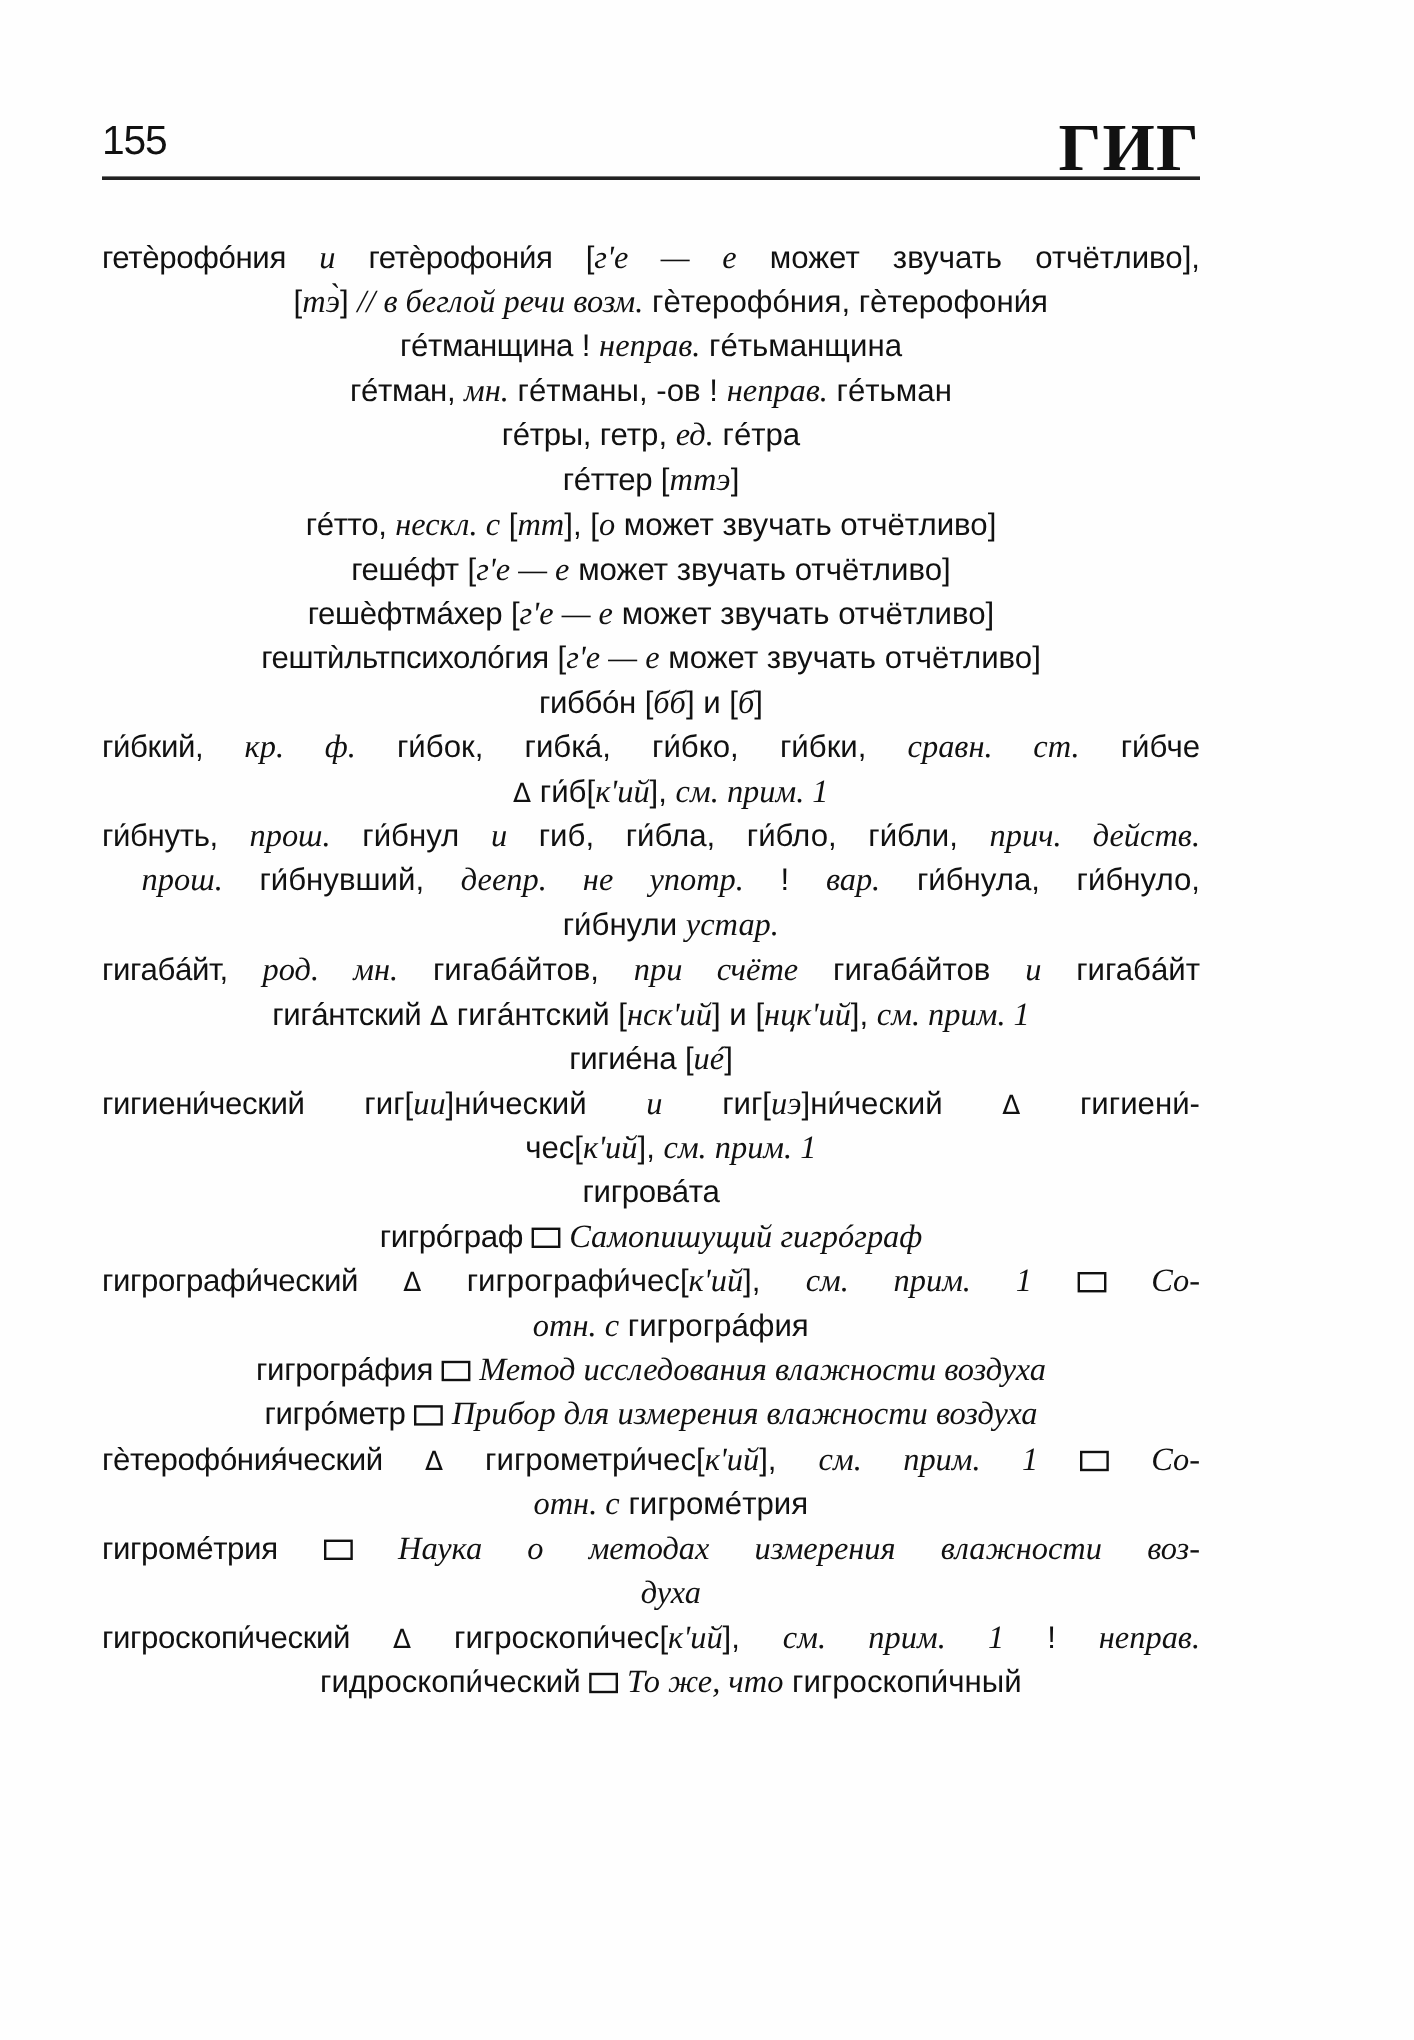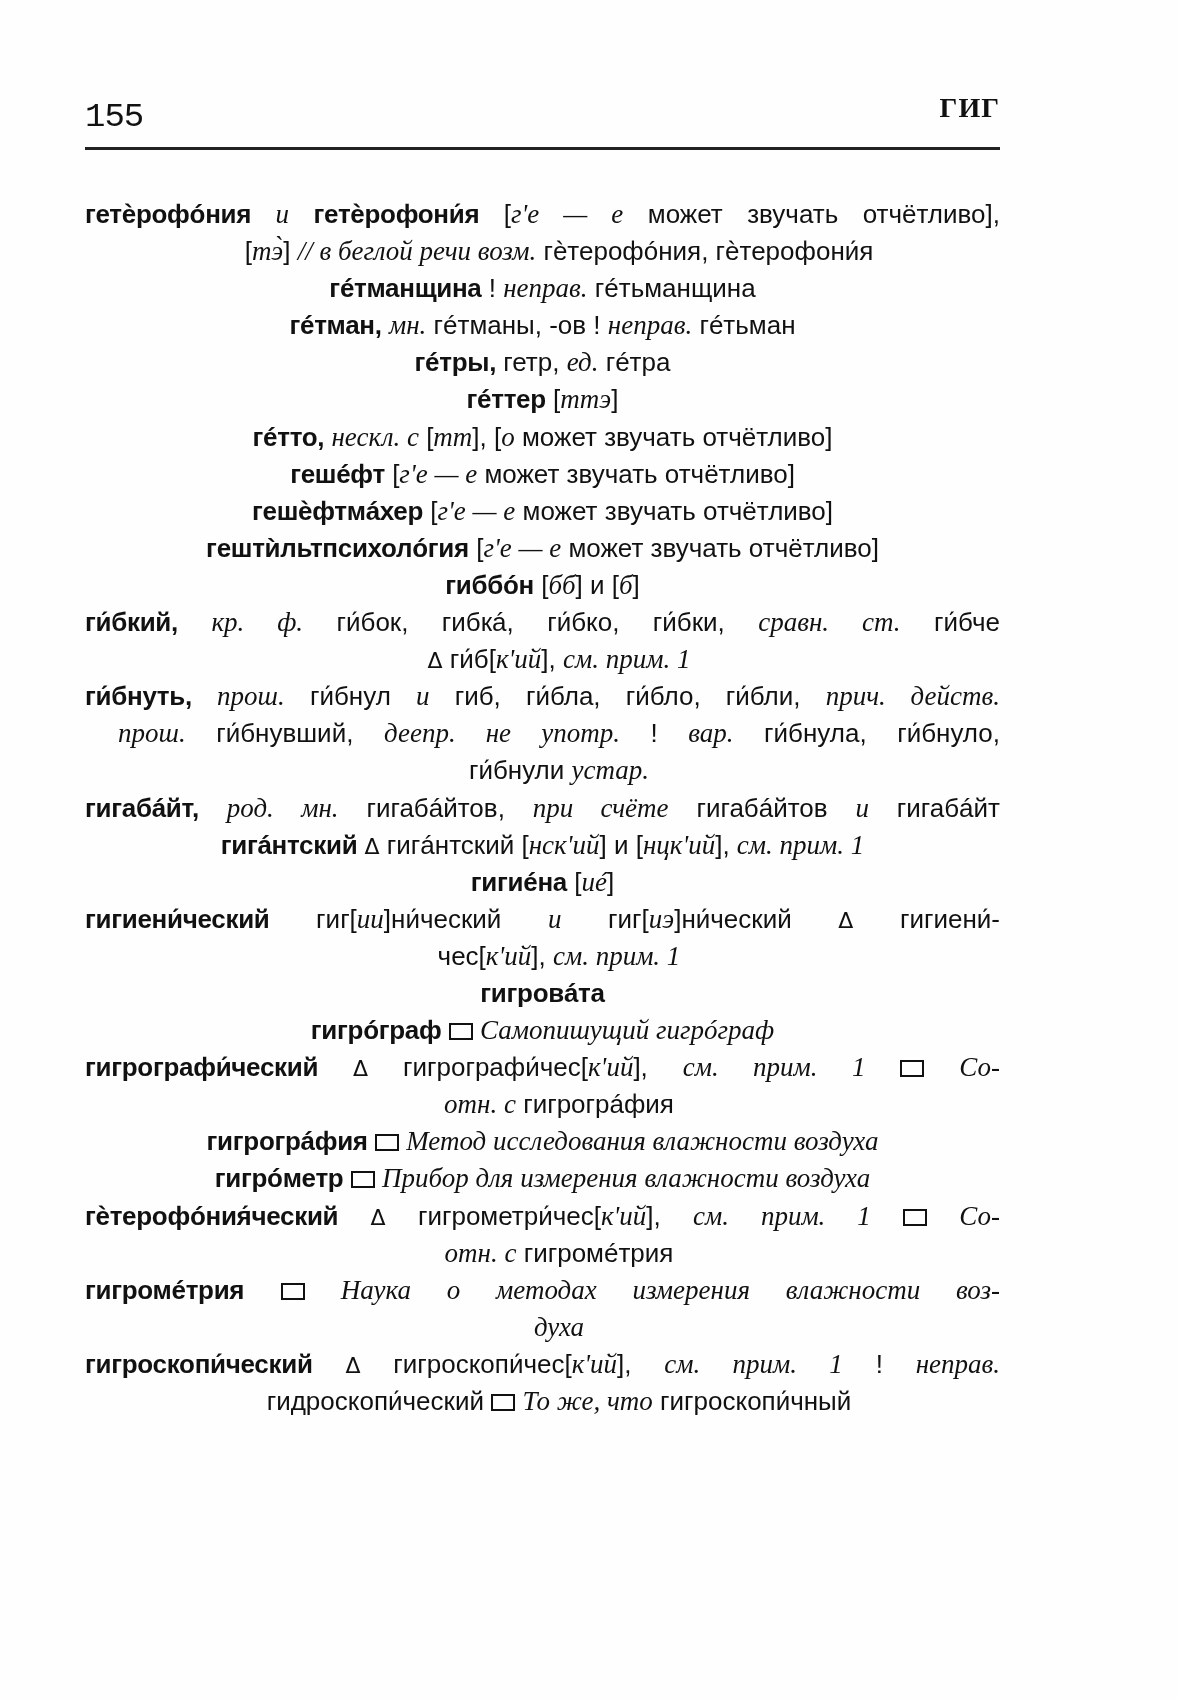--- a/index.html
+++ b/index.html
@@ -1,26 +1,26 @@
 <!DOCTYPE html>
 <html><head>
 <meta charset="utf-8">
 <style>
   html, body { margin:0; padding:0; background:#fefefe; }
   body { width:1178px; height:1700px; position:relative; overflow:hidden; color:#111; }
   .page { position:absolute; left:0; top:0; width:1178px; height:1700px; }
   .header { position:absolute; left:85px; top:92px; width:915px; height:56px; }
-  .pagenum { position:absolute; left:0; top:6px; font-family:Liberation Mono, monospace; font-size:34px; letter-spacing:-1px; }
-  .runhead { position:absolute; right:0; top:0; font-family:"Liberation Serif", serif; font-weight:bold; font-size:28px; letter-spacing:1px; }
+  .pagenum { position:absolute; left:0; top:6px; font-family:Liberation Sans, sans-serif; font-size:34px; letter-spacing:-1px; }
+  .runhead { position:absolute; right:0; top:0; font-family:"Liberation Serif", serif; font-weight:bold; font-size:56px; letter-spacing:1px; }
   .rule { position:absolute; left:85px; top:147px; width:915px; height:3px; background:#222; }
   .entries { position:absolute; left:85px; top:196px; width:915px; font-family:"Liberation Sans", sans-serif; font-size:26px; line-height:37.1px; }
   .line { white-space:nowrap; height:37.1px;text-align:center; }
   .line.cont { padding-left:33px; }
   .line.justify { text-align:justify; text-align-last:justify; white-space:normal; height:37.1px; overflow:hidden; }
-  .b { font-weight:bold; font-family:"Liberation Sans", sans-serif; letter-spacing:-0.3px; }
+  .b { font-weight:normal; font-family:"Liberation Sans", sans-serif; letter-spacing:-0.3px; }
   .i { font-style:italic; font-family:"Liberation Serif", serif; font-size:27px; }
   .r { font-family:"Liberation Sans", sans-serif; }
   .box { display:inline-block; width:24px; height:17px; border:2px solid #111; vertical-align:-1px; box-sizing:border-box; }
   .tri { font-family:"DejaVu Sans", sans-serif; font-size:22px; }
 </style>
 </head>
 <body>
 
 <div class="page">
   <div class="header">

